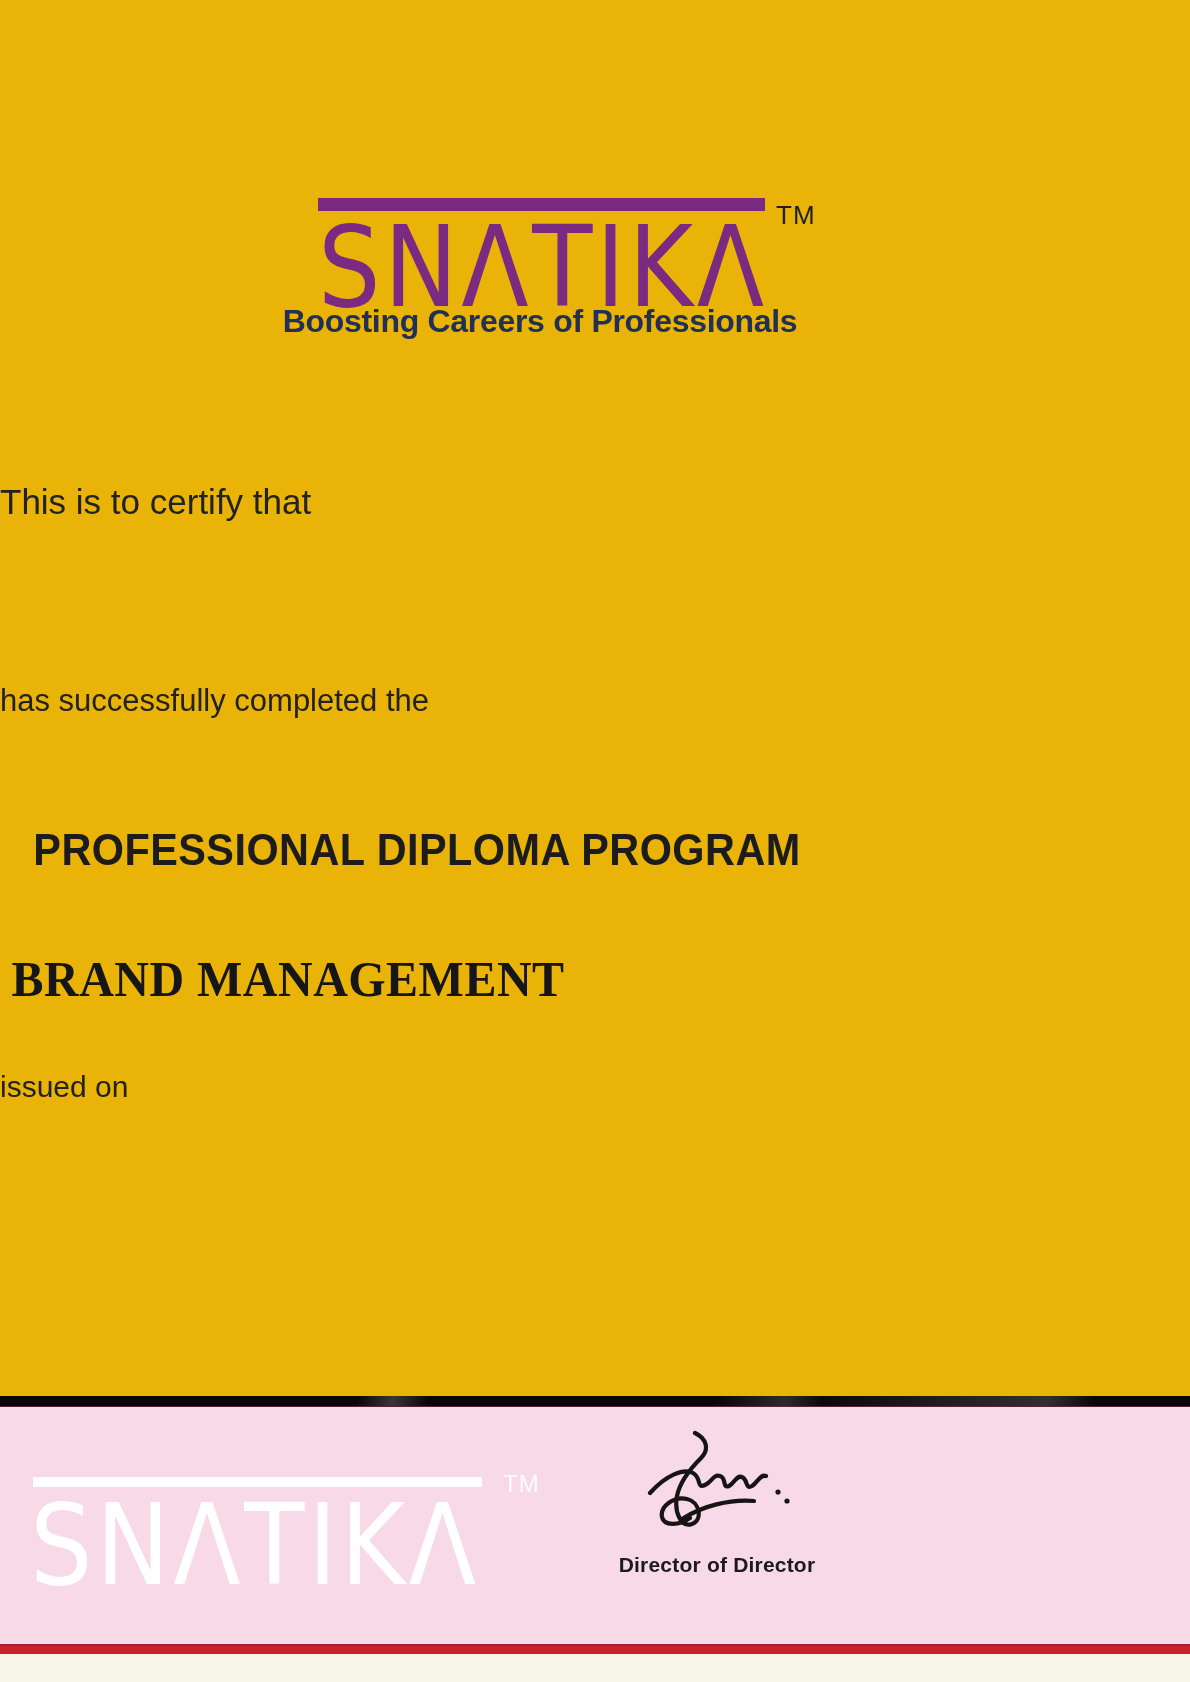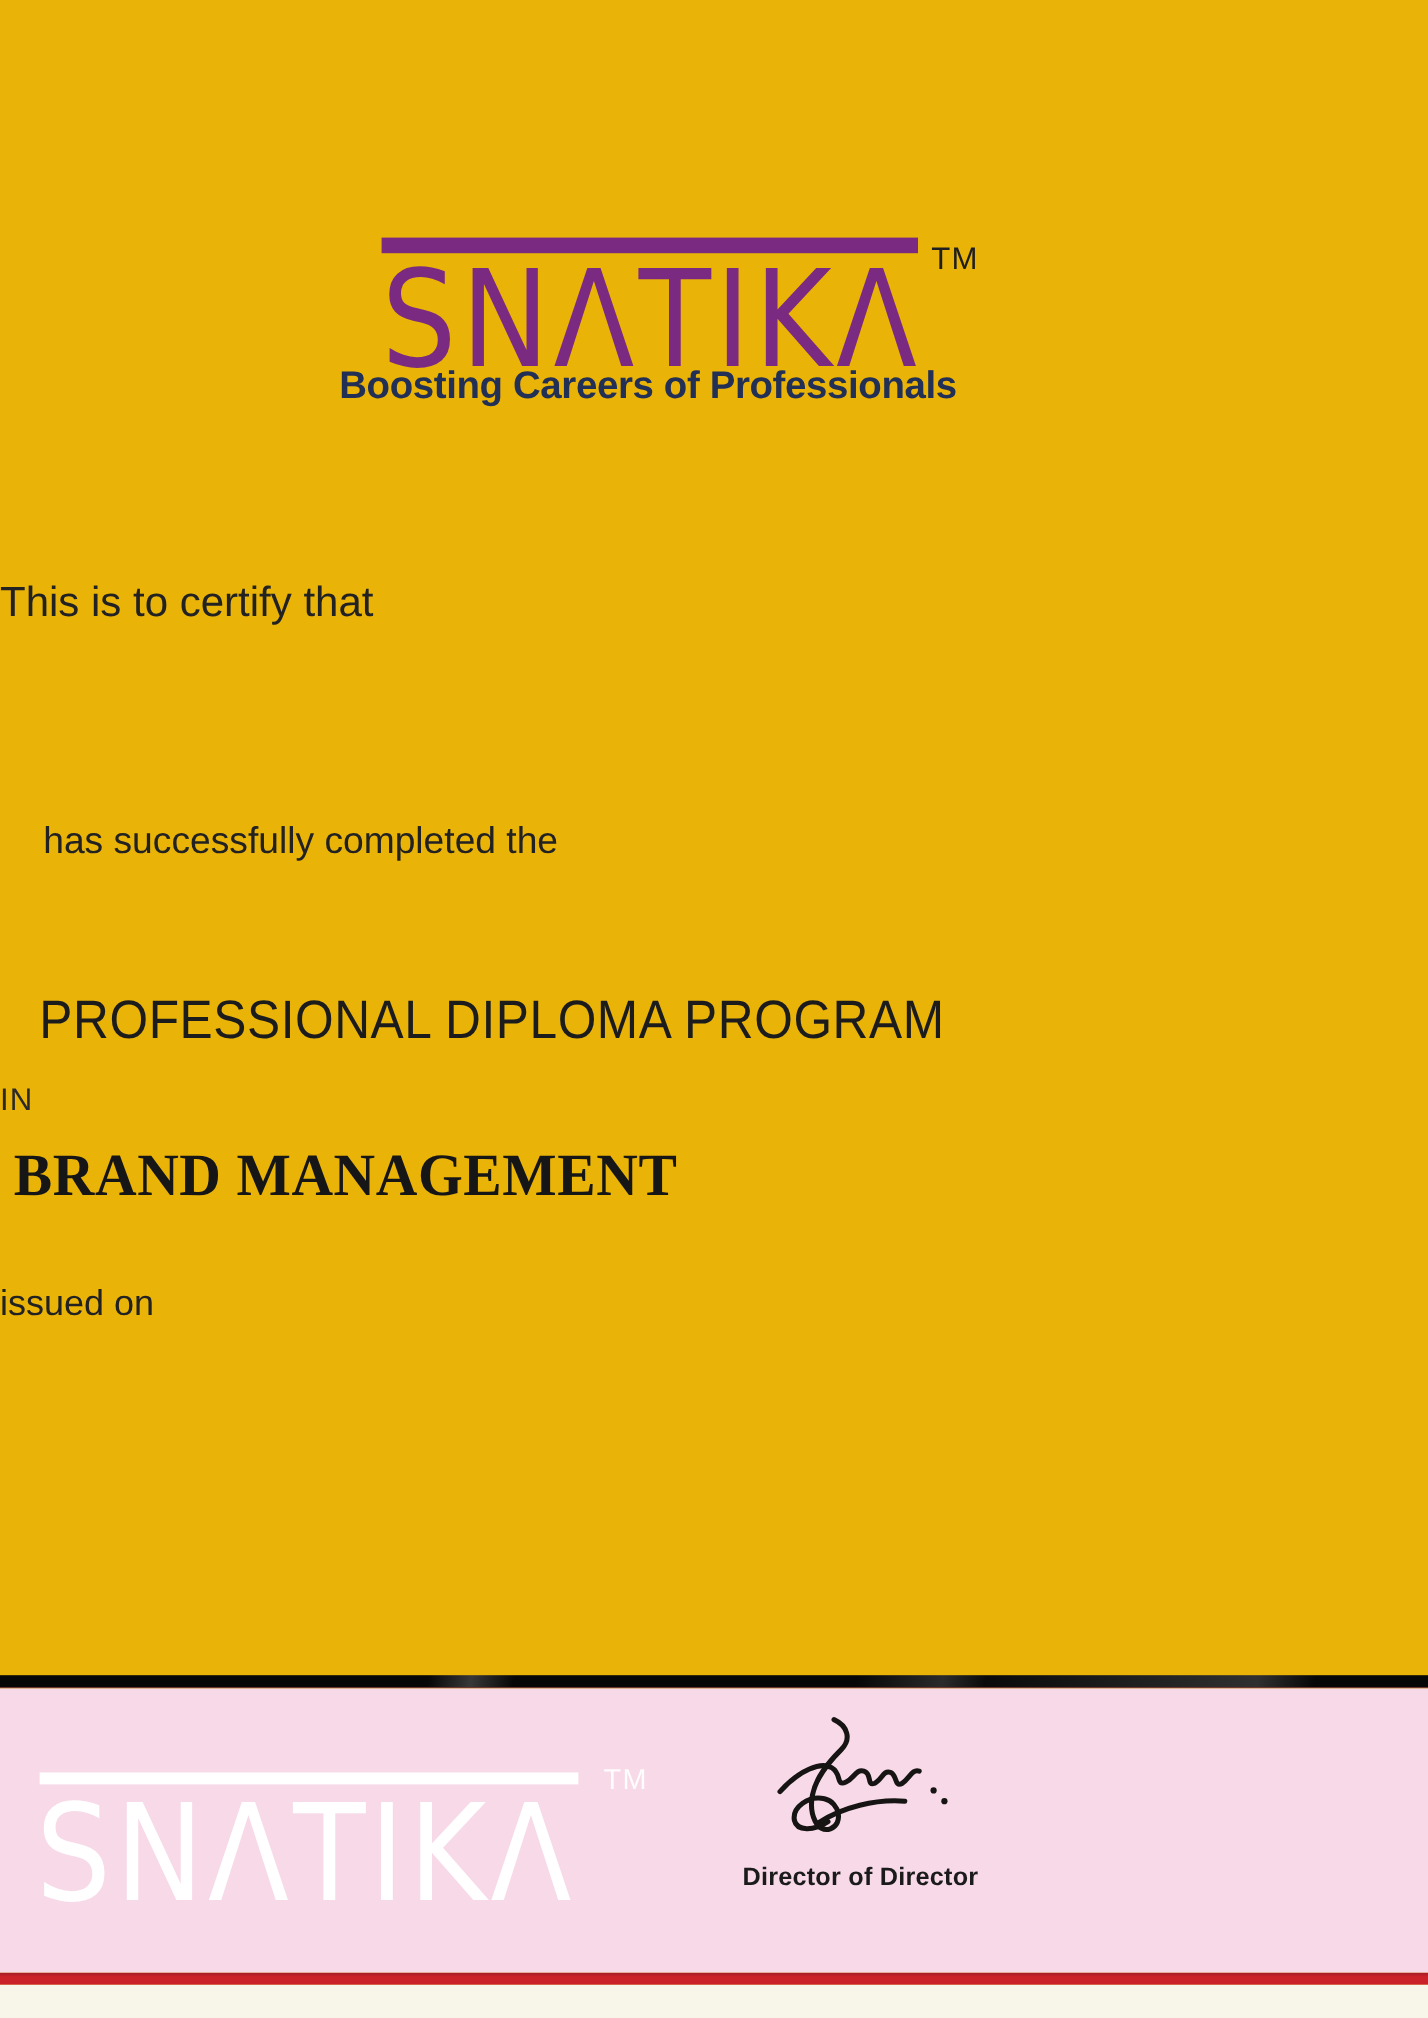--- a/index.html
+++ b/index.html
@@ -57,22 +57,22 @@
   
   .line {
     position: absolute;
     left: 0;
     width: 1106px;
     text-align: left;
     color: #222222;
     white-space: nowrap;
   }
   .certify-line   { top: 482px;  font-size: 35px; }
-  .completed-line { top: 683px;  font-size: 31px; margin-left: 36px; }
-  .program-type   { top: 824px;  font-size: 45px; font-weight: 400; color: #1c1c1c; }
+  .completed-line { top: 683px;  font-size: 31px; }
+  .program-type   { top: 824px;  font-size: 45px; font-weight: 700; color: #1c1c1c; }
   .program-type span { display: inline-block; transform: scaleX(0.92); transform-origin: center; letter-spacing: 0.5px; }
   .conjunction    { top: 901px;  font-size: 26px; font-weight: 500; color: #2a2a2a; letter-spacing: 1px; }
   .program-name   { top: 950px;  font-size: 50px; font-weight: 700; color: #161616; font-family: Liberation Serif, serif; }
   .program-name span { display: inline-block; transform: scaleX(0.96); transform-origin: center; letter-spacing: 0.5px; }
   .issued-line    { top: 1070px; font-size: 30px; }
 
   
   .divider-black {
     position: absolute;
     left: 0; top: 1396px;
@@ -148,21 +148,20 @@
 <div class="certificate">
 
   <div class="logo-overbar"></div>
   <div class="brand-wordmark">SNΛTIKΛ</div>
   <div class="brand-tm">TM</div>
   <div class="brand-tagline">Boosting Careers of Professionals</div>
 
   <div class="line certify-line">This is to certify that</div>
   <div class="line completed-line">has successfully completed the</div>
   <div class="line program-type"><span>PROFESSIONAL DIPLOMA PROGRAM</span></div>
-  <div class="line conjunction">IN</div>
   <div class="line program-name"><span>BRAND MANAGEMENT</span></div>
   <div class="line issued-line">issued on</div>
 
   <div class="divider-black"></div>
 
   <div class="footer-band">
     <div class="footer-overbar"></div>
     <div class="footer-wordmark">SNΛTIKΛ</div>
     <div class="footer-tm">TM</div>
 

